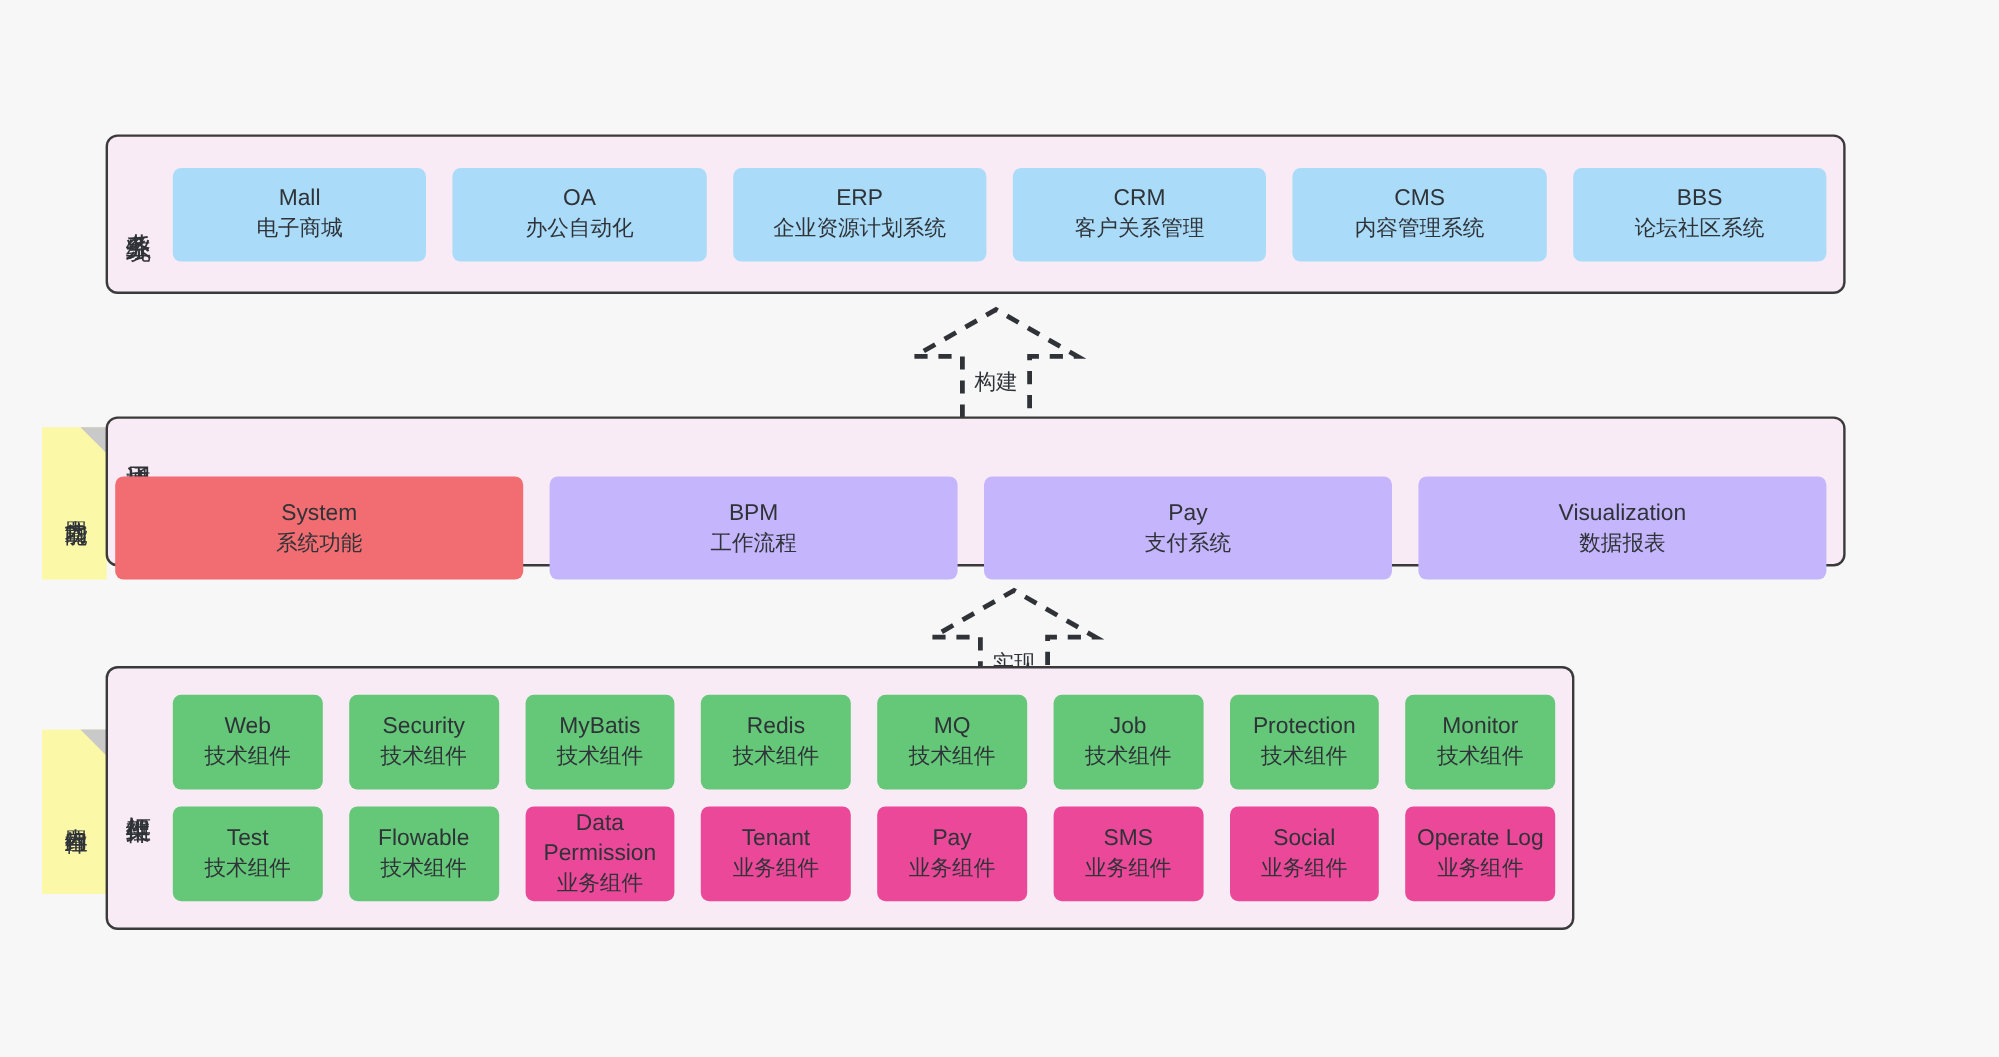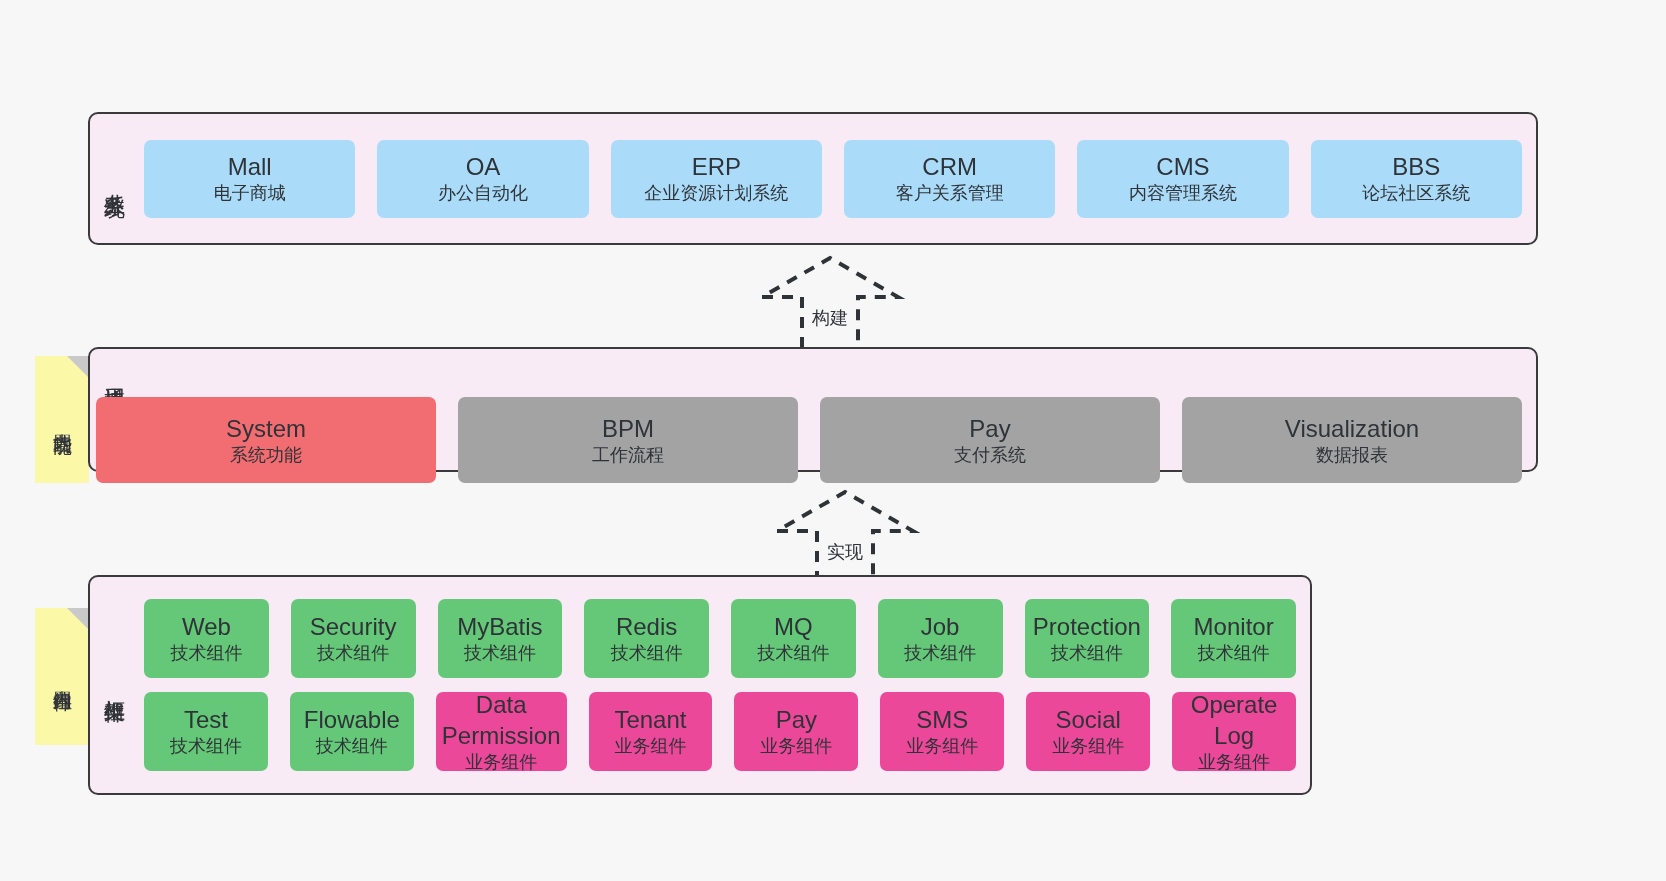--- a/index.html
+++ b/index.html
@@ -69,30 +69,30 @@
     border-radius: 7px;
     display: flex;
     flex-direction: column;
     align-items: center;
     justify-content: center;
     text-align: center;
     box-sizing: border-box;
     padding: 4px 6px;
     line-height: 1.3;
   }
-  .box .t1 { font-size: 24px; }
+  .box .t1 { font-size: 19px; }
   .box .t2 { font-size: 18px; }
 
   .h-biz   { height: 78px; }
   .h-mod   { height: 86px; }
   .h-comp  { height: 79px; }
 
   .c-blue        { background: #aadcfa; }
   .c-red         { background: #f26d71; }
-  .c-pink        { background: #a3a3a3; }
+  .c-pink        { background: #c4b5fd; }
   .c-green       { background: #64c878; }
   .c-lightgreen  { background: #ec4899; }
 
   
   .arrow {
     position: absolute;
     width: 150px;
     height: 96px;
   }
   .arrow svg { display: block; width: 100%; height: 100%; }
@@ -217,21 +217,21 @@
       <polyline points="47,96 47,45 7,45 75,6 143,45 103,45 103,96" fill="none" stroke="#2f3338" stroke-width="4" stroke-dasharray="11 9" stroke-linejoin="miter"></polyline>
     </svg>
     <div class="arrow-label">实现</div>
   </div>
 
   <div class="note" style="left:35px; top:608px; height:137px;">
     <span class="fold"></span>
     <span class="note-text">内置组件</span>
   </div>
 
-  <div class="layer" id="layer-framework" style="left:88px; top:575px; width:1224px; height:220px;">
+  <div class="layer" id="layer-framework" style="left:88px; top:555px; width:1224px; height:220px;">
     <div class="layer-title">框架组件</div>
     <div class="layer-body">
 
       <div class="row">
         <div class="box h-comp c-green">
           <span class="t1">Web</span>
           <span class="t2">技术组件</span>
         </div>
         <div class="box h-comp c-green">
           <span class="t1">Security</span>

